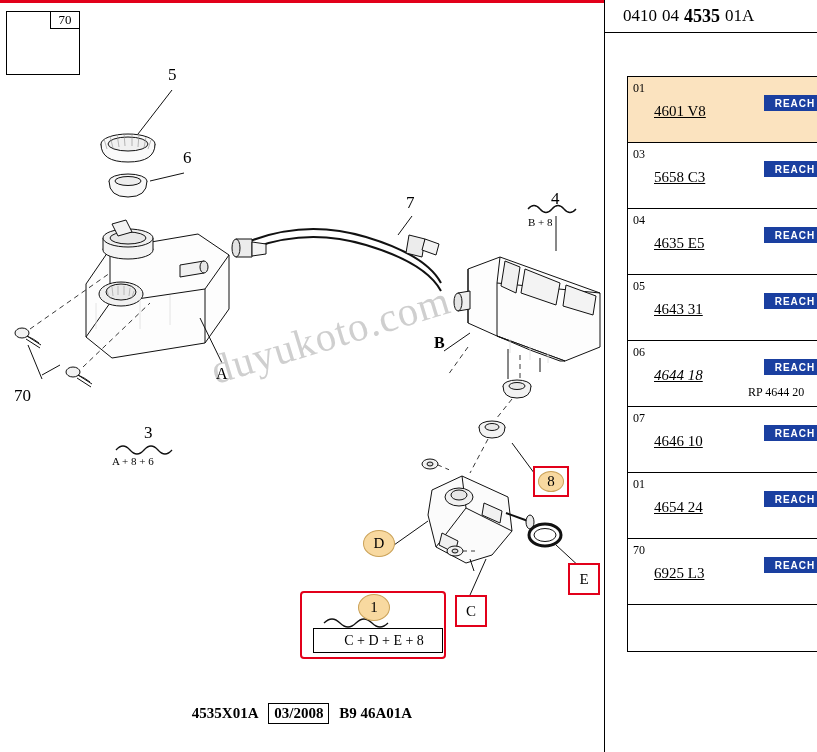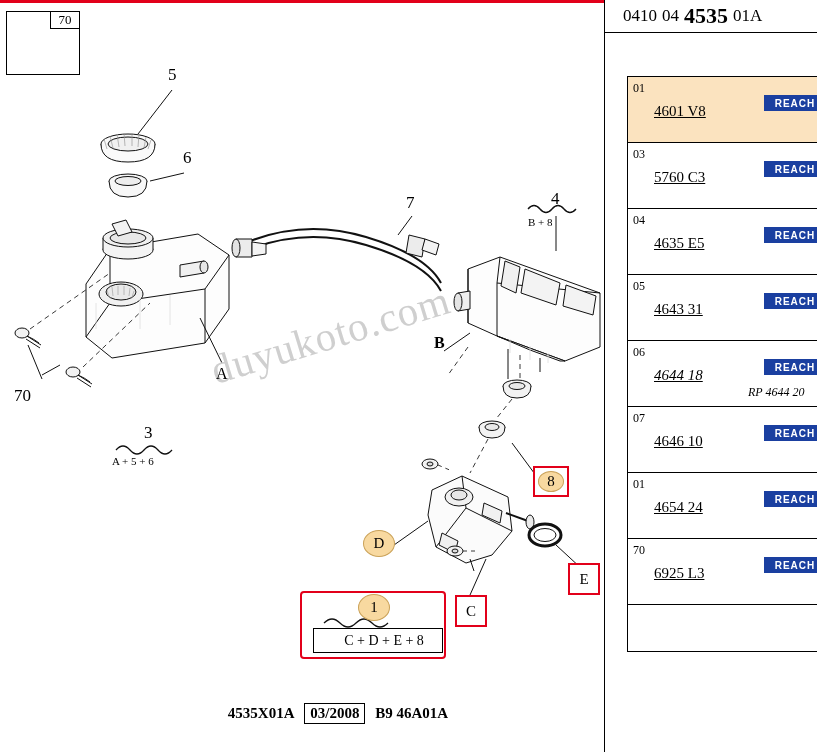--- a/index.html
+++ b/index.html
@@ -148,21 +148,20 @@
   
   .footer {
     position: absolute;
     left: 0;
     bottom: 28px;
     width: 604px;
     text-align: center;
     font-family: "Liberation Serif", serif;
     font-size: 15px;
     font-weight: bold;
-    padding-left: 36px;
   }
   .footer span { display: inline-block; vertical-align: middle; }
   .footer .boxed {
     border: 1px solid #000;
     padding: 1px 5px;
     margin: 0 6px;
     font-weight: bold;
   }
 
   
@@ -179,21 +178,21 @@
     left: 0; top: 0;
     width: 213px; height: 33px;
     box-sizing: border-box;
     display: flex;
     align-items: center;
     padding-left: 18px;
     font-family: "Liberation Serif", serif;
     font-size: 17px;
     border-bottom: 1px solid #000;
   }
-  .ref-header b { font-size: 22px; }
+  .ref-header b { font-size: 18px; }
   .ref-header span { margin-right: 5px; }
 
   .table-wrap {
     position: absolute;
     left: 22px;
     top: 76px;
     width: 198px;
     border-top: 1px solid #000;
     border-left: 1px solid #000;
     box-sizing: border-box;
@@ -219,21 +218,20 @@
     font-size: 15px;
     color: #000;
     text-decoration: underline;
   }
   .row .ref.italic { font-style: italic; }
   .row .rp {
     position: absolute;
     left: 120px; top: 44px;
     font-family: "Liberation Serif", serif;
     font-size: 12px;
-    font-style: italic;
     color: #000;
     white-space: nowrap;
   }
   .reach {
     position: absolute;
     right: -1px;
     top: 18px;
     width: 62px;
     height: 16px;
     background: #1a3fa0;
@@ -464,21 +462,21 @@
     <div class="num" style="left:183px; top:145px;">6</div>
     <div class="num" style="left:406px; top:190px;">7</div>
     <div class="num" style="left:551px; top:186px;">4</div>
     <div class="num" style="left:14px; top:383px;">70</div>
     <div class="num" style="left:144px; top:420px;">3</div>
 
     <div class="letter" style="left:216px; top:362px;">A</div>
     <div class="letter" style="left:434px; top:331px; font-weight:bold;">B</div>
 
     <div class="brace-label" style="left:528px; top:213px;">B + 8</div>
-    <div class="brace-label" style="left:112px; top:452px;">A + 5 + 6</div>
+    <div class="brace-label" style="left:112px; top:452px;">A + 8 + 6</div>
 
     <div class="red-box" style="left:533px; top:463px; width:32px; height:27px;">
       <div class="orange-oval" style="left:3px; top:3px; width:24px; height:19px; border:1px solid #caa259;">8</div>
     </div>
 
     <div class="red-box" style="left:455px; top:592px; width:28px; height:28px;">C</div>
 
     <div class="red-box" style="left:568px; top:560px; width:28px; height:28px;">E</div>
 
     <div class="orange-oval" style="left:363px; top:527px; width:30px; height:25px;">D</div>
@@ -506,21 +504,21 @@
     <div class="table-wrap">
 
       <div class="row highlight">
         <div class="idx">01</div>
         <div class="ref">4601 V8</div>
         <div class="reach">REACH</div>
       </div>
 
       <div class="row">
         <div class="idx">03</div>
-        <div class="ref">5760 C3</div>
+        <div class="ref">5658 C3</div>
         <div class="reach">REACH</div>
       </div>
 
       <div class="row">
         <div class="idx">04</div>
         <div class="ref">4635 E5</div>
         <div class="reach">REACH</div>
       </div>
 
       <div class="row">

